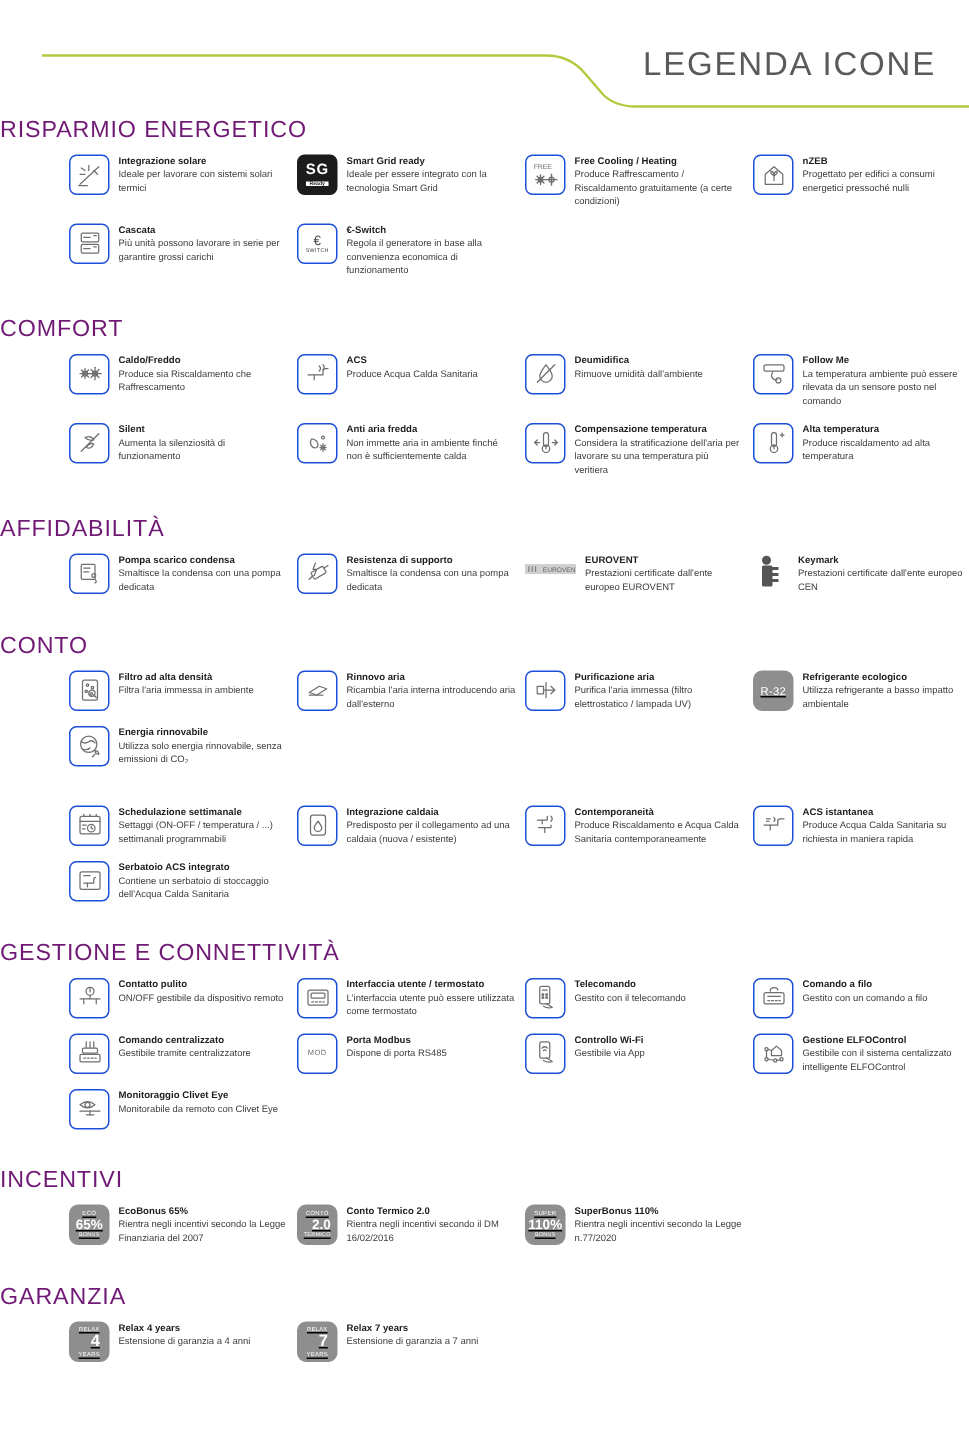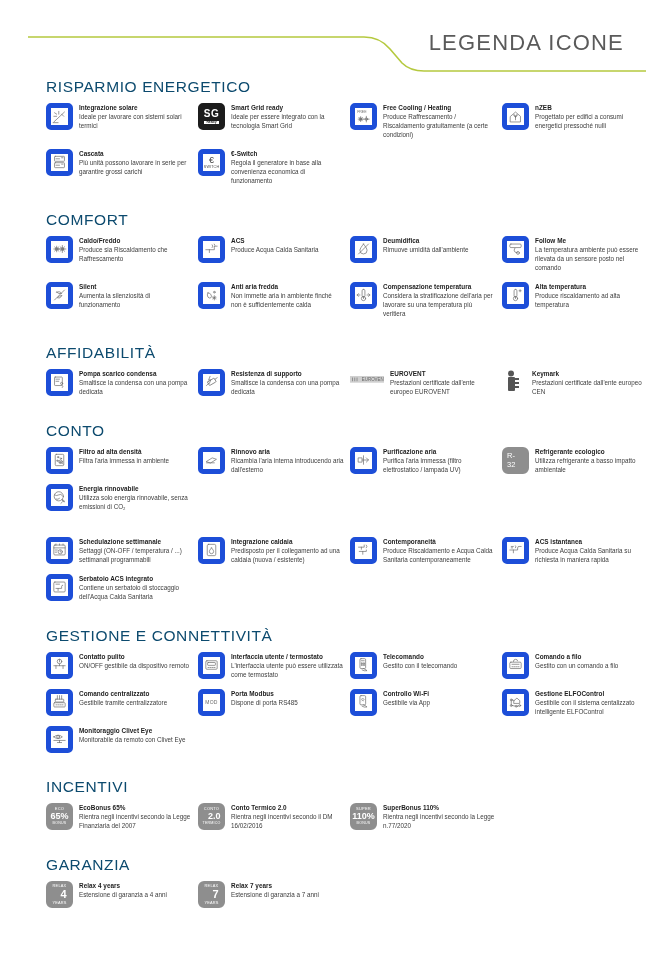--- a/index.html
+++ b/index.html
@@ -18,42 +18,42 @@
     position: absolute; right: 22px; top: 30px;
     font-size: 22px; letter-spacing: 1.2px;
     color: #5a5a5a; font-weight: 400;
     font-family: "Liberation Sans", sans-serif;
   }
 
   
   .content { padding: 0 0 0 0; }
   .section { position: relative; margin: 0 0 0 0; padding: 0 0 4px 0; }
   .section-title {
-    font-size: 15.5px; font-weight: 400; color: #0c4a6e;
-    letter-spacing: 0.6px; padding-left: 46px;
+    font-size: 15.5px; font-weight: 400; color: #701a75;
+    letter-spacing: 0.6px; 
     margin-bottom: 7px;
   }
   .grid {
     display: grid;
     grid-template-columns: 152px 152px 152px 146px;
     column-gap: 0px;
     padding-left: 46px;
   }
   .item { display: flex; align-items: flex-start; margin-bottom: 9px; padding-right: 6px; }
   .ico {
     flex: 0 0 auto;
     width: 27px; height: 27px;
-    border: 5px solid #1d4ed8; border-radius: 5px;
+    border: 1px solid #1d4ed8; border-radius: 5px;
     margin-right: 6px; position: relative;
     background: #fff;
     display:flex; align-items:center; justify-content:center;
   }
   .ico svg { display:block; }
   .ico.solid { background: #1c1c1c; border-color:#1c1c1c; }
-  .ico.grey { background: #8e8e8e; border-color:#8e8e8e; }
+  .ico.grey { background: #8e8e8e; border-color:#8e8e8e;text-decoration:underline; }
   .ico.badge { border-radius: 6px; }
   .txt { min-width: 0; padding-top: 1px; }
   .t-title {
     font-size: 6.4px; font-weight: 700; color: #1d1d1d;
     line-height: 1.35; letter-spacing: 0.02px;
   }
   .t-desc {
     font-size: 6.3px; font-weight: 400; color: #3c3c3c;
     line-height: 1.42; margin-top: 0.5px;
   }

